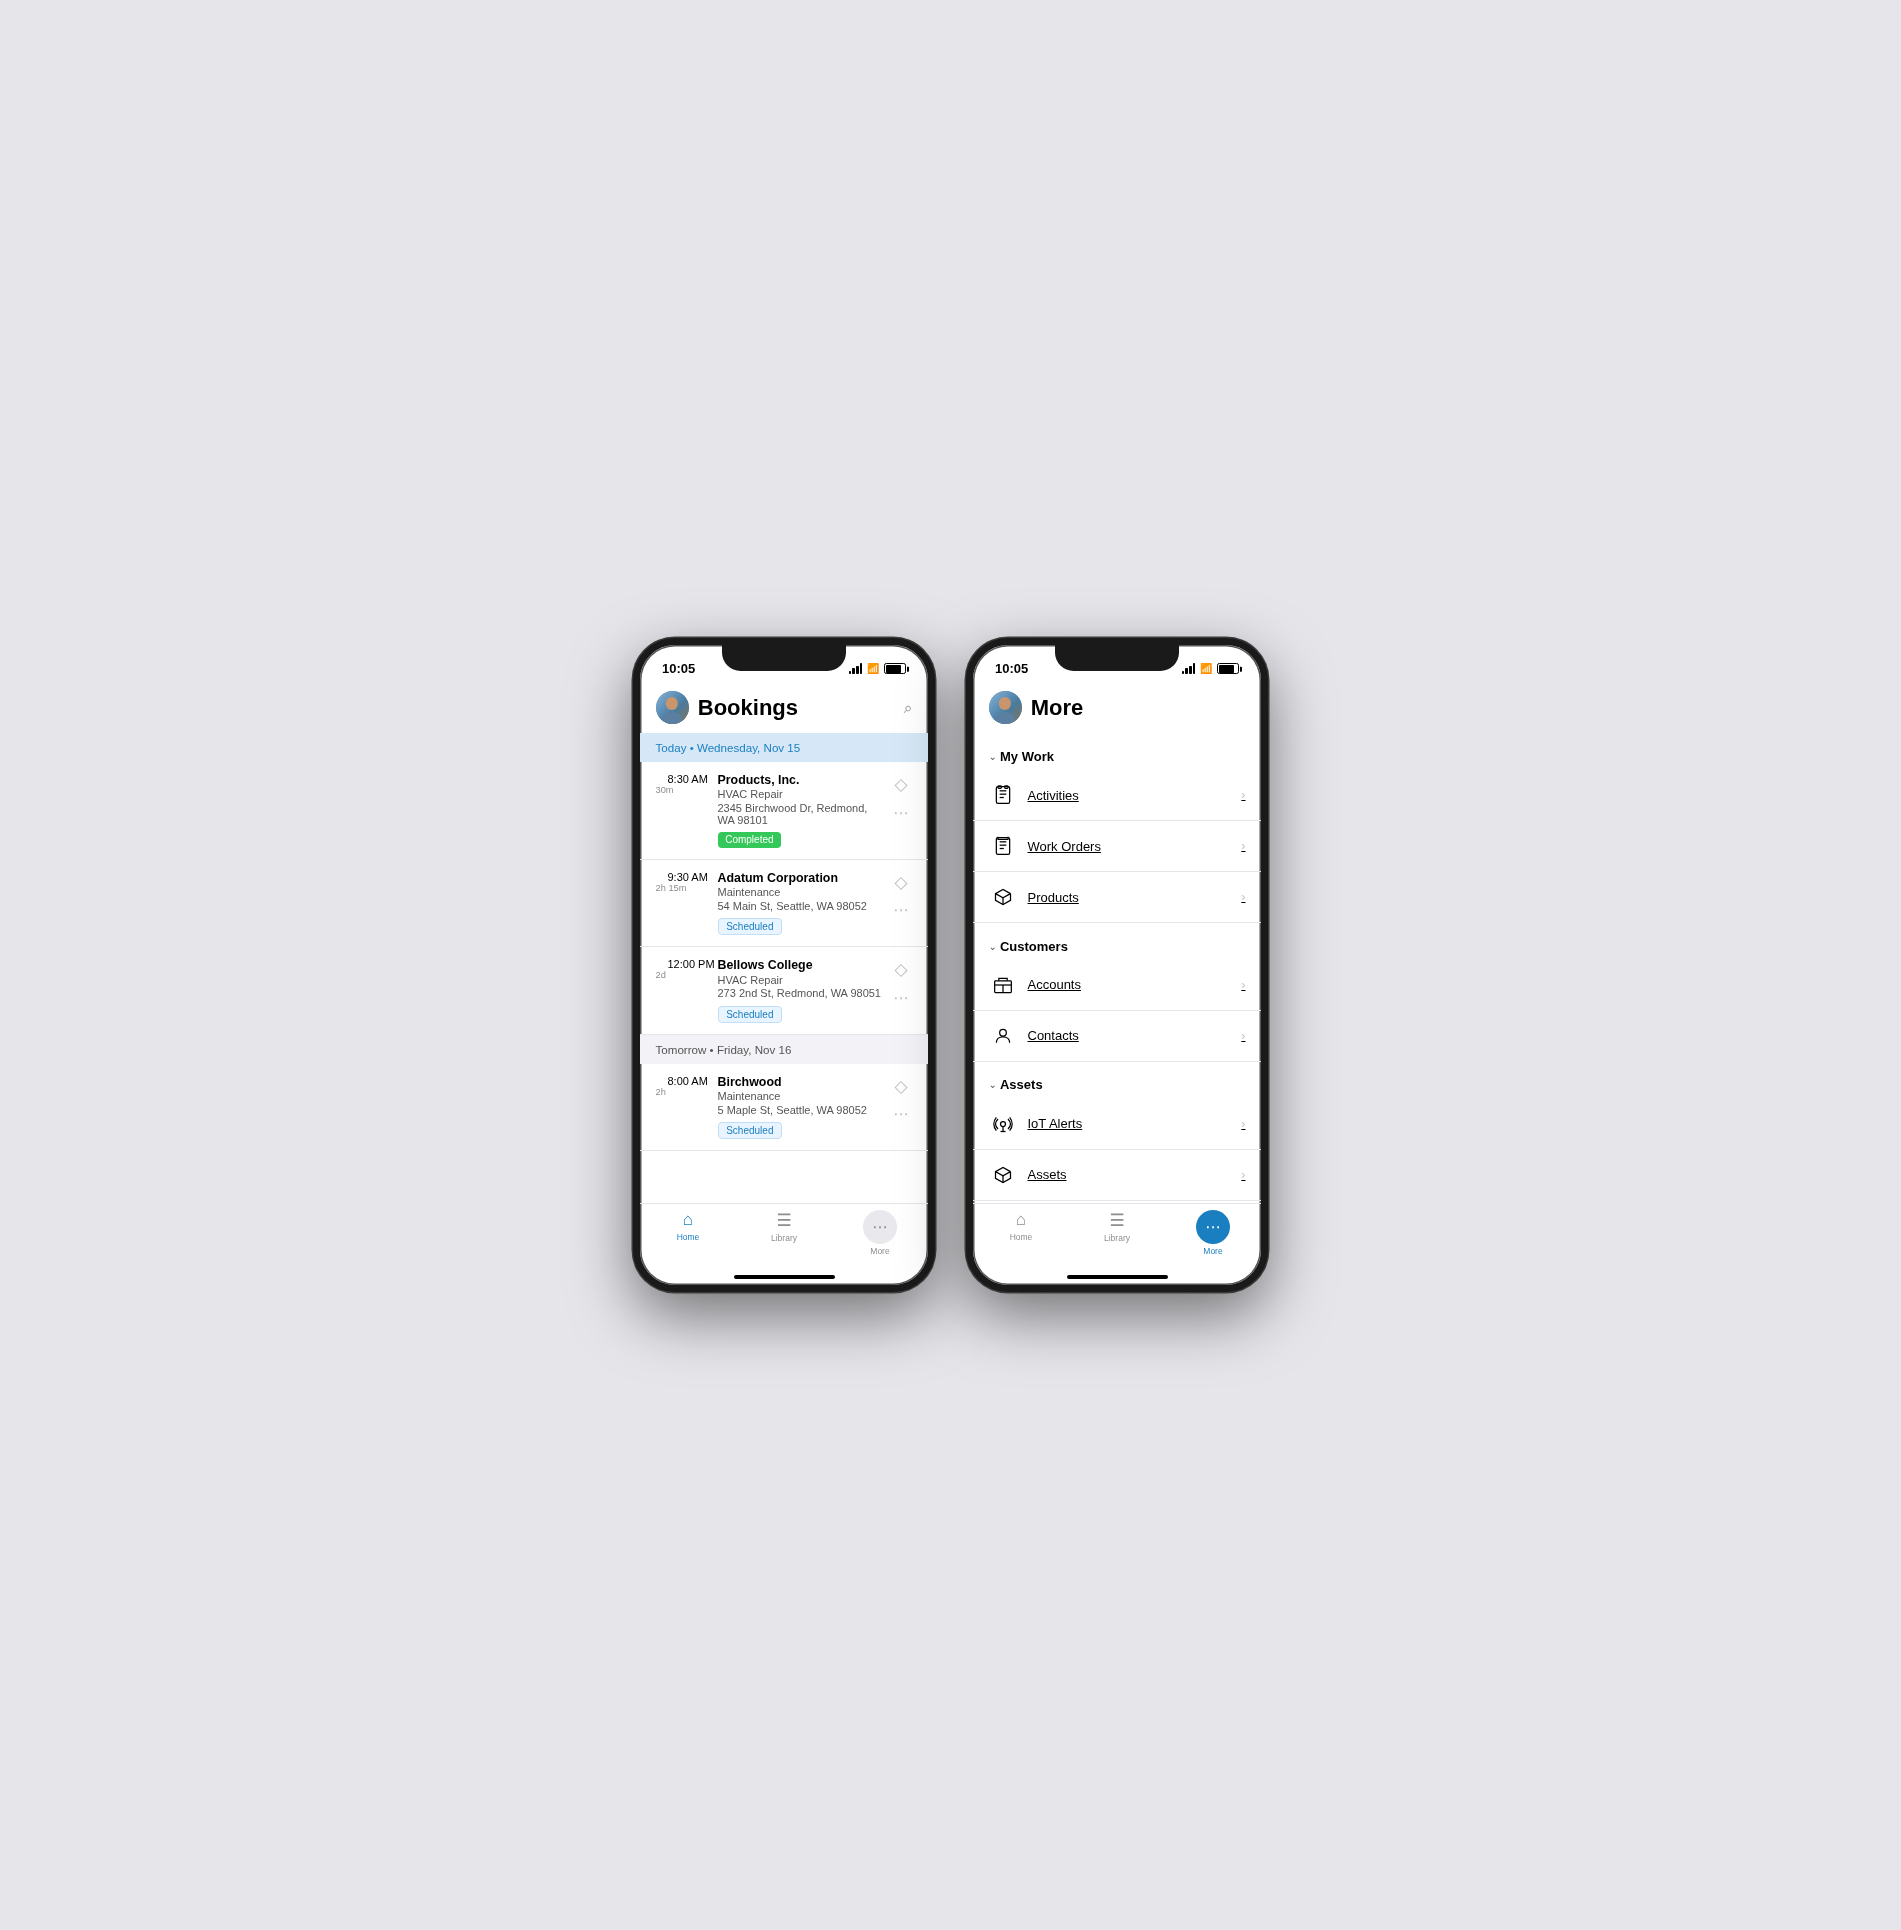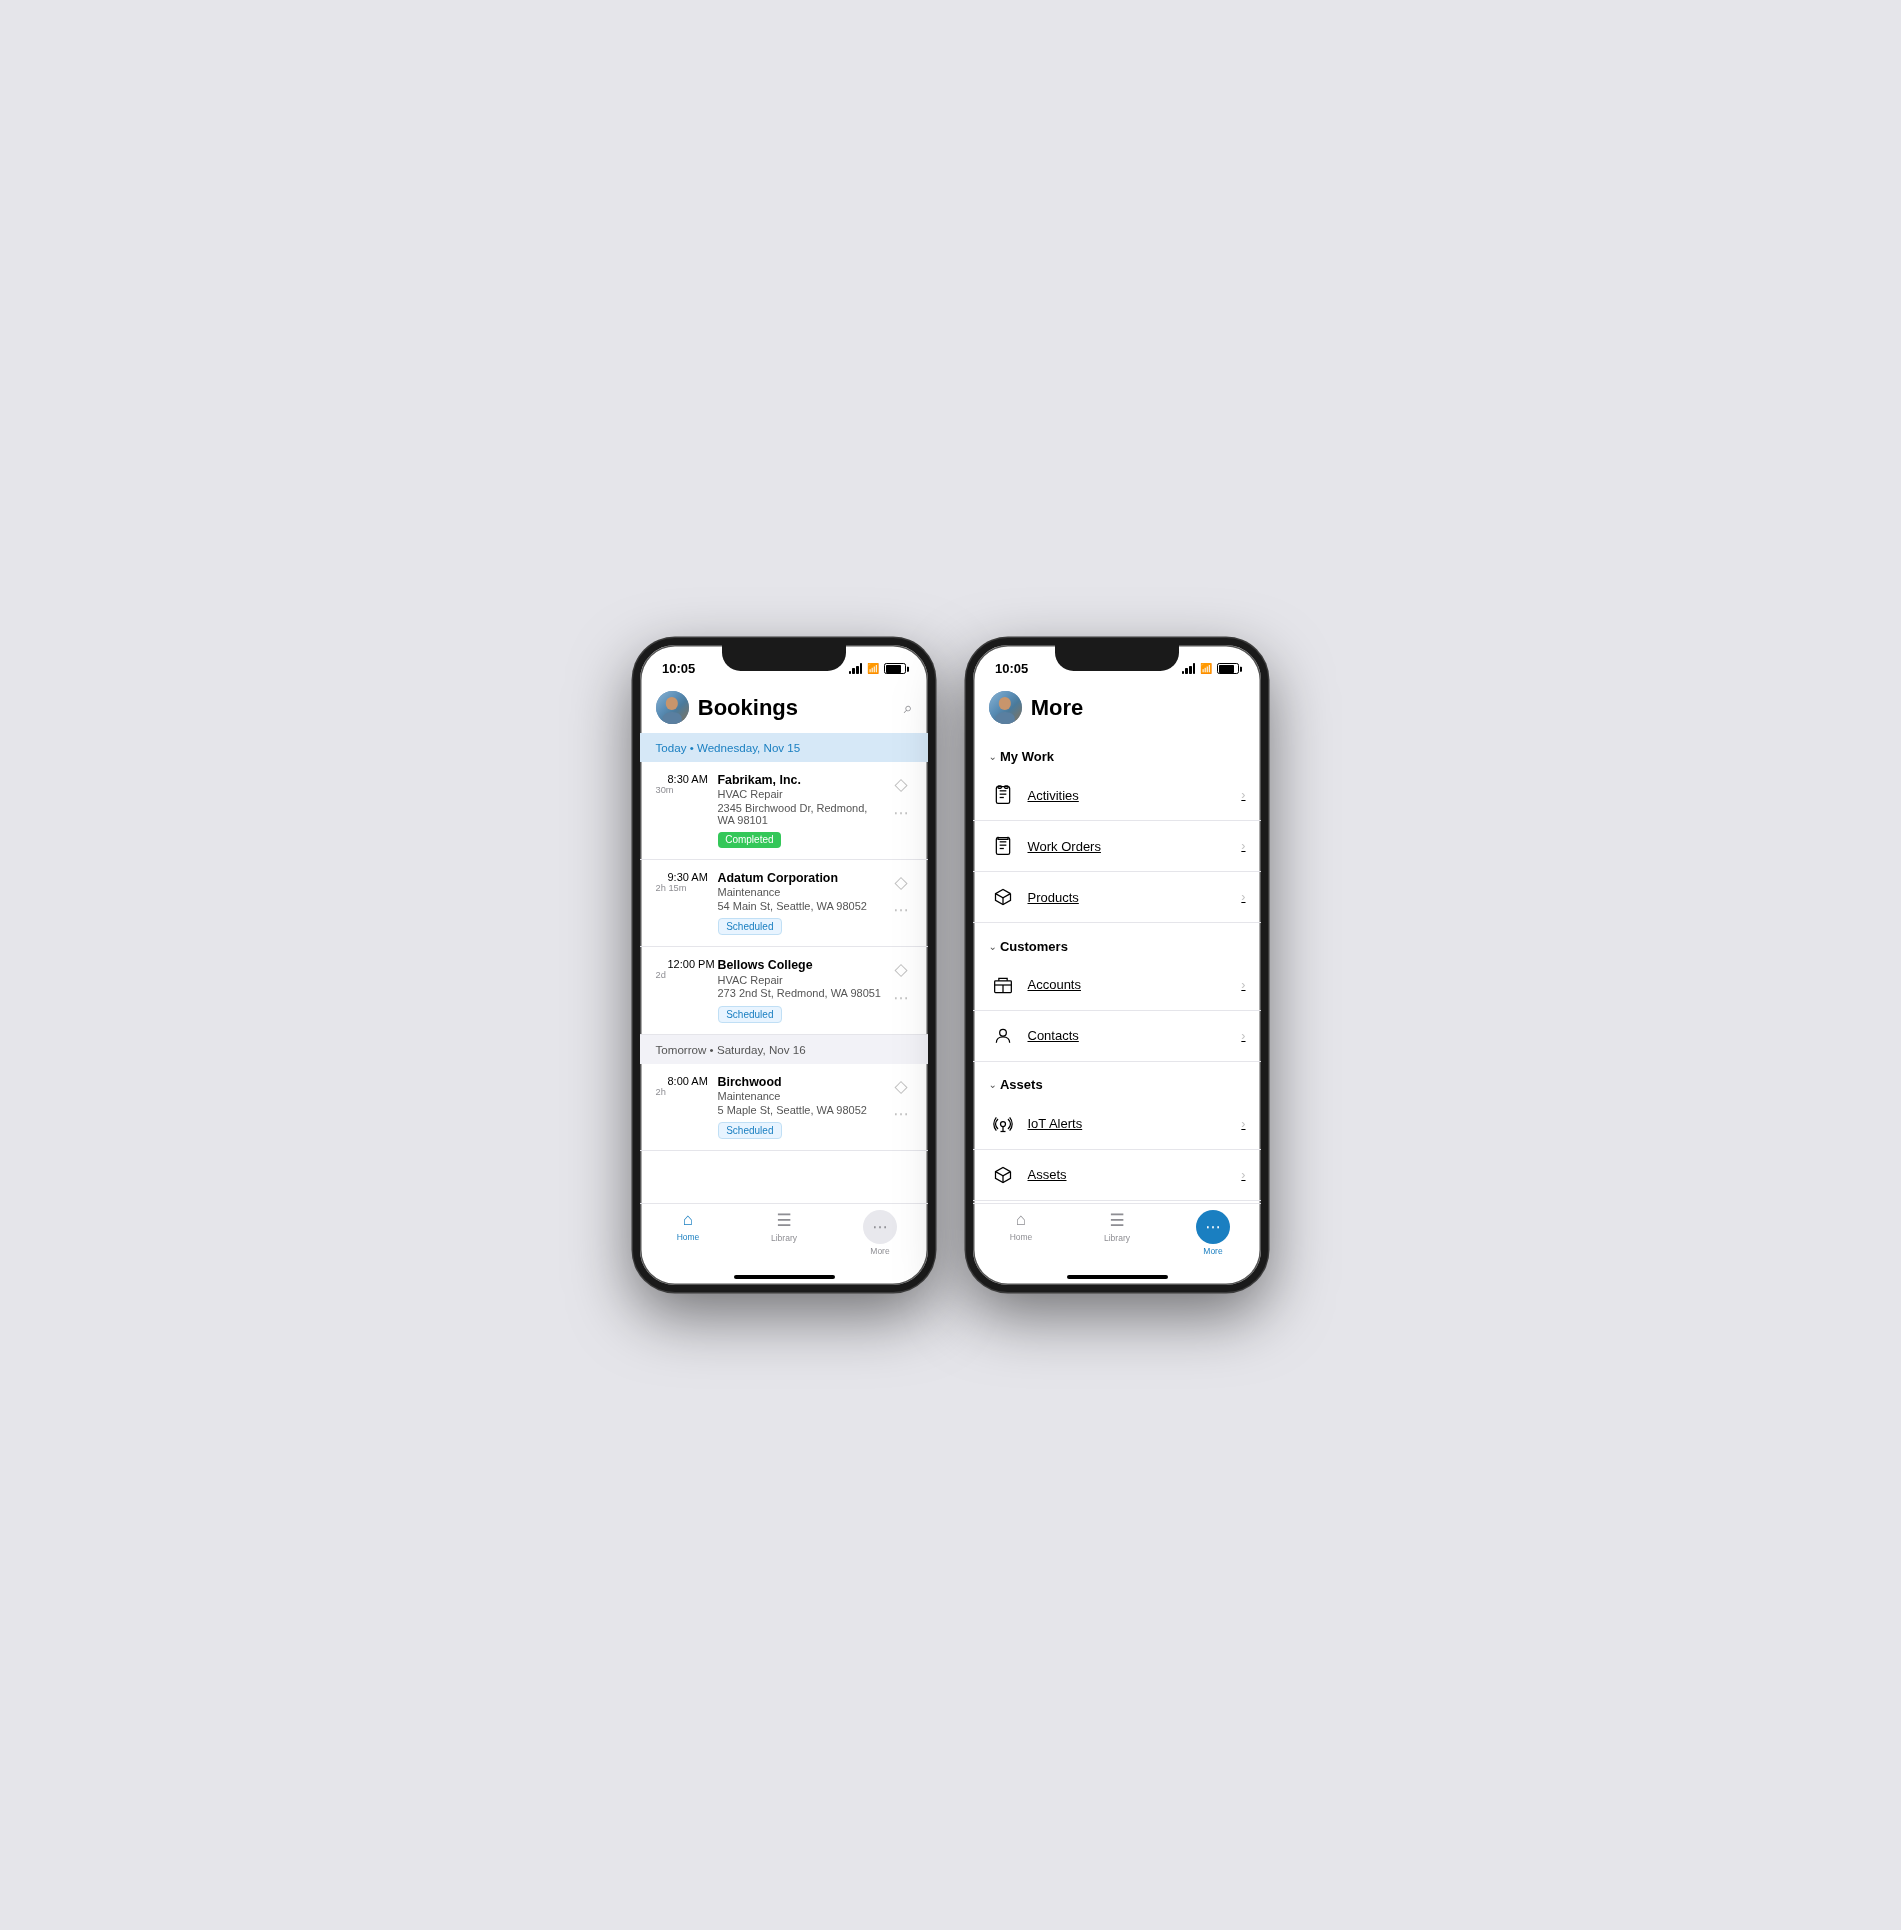--- a/index.html
+++ b/index.html
@@ -402,21 +402,21 @@
   <div class="booking-list">
 
     <div class="date-header">Today • Wednesday, Nov 15</div>
 
     <div class="booking-item">
       <div class="booking-time">
         <div class="booking-time-main">8:30 AM</div>
         <div class="booking-time-dur">30m</div>
       </div>
       <div class="booking-details">
-        <div class="booking-company">Fabrikam, Inc.</div>
+        <div class="booking-company">Products, Inc.</div>
         <div class="booking-service">HVAC Repair</div>
         <div class="booking-address">2345 Birchwood Dr, Redmond, WA 98101</div>
         <span class="status-badge status-completed">Completed</span>
       </div>
       <div class="booking-actions">
         <div class="nav-diamond">◇</div>
         <div class="more-dots">⋯</div>
       </div>
     </div>
 
@@ -447,21 +447,21 @@
         <div class="booking-service">HVAC Repair</div>
         <div class="booking-address">273 2nd St, Redmond, WA 98051</div>
         <span class="status-badge status-scheduled">Scheduled</span>
       </div>
       <div class="booking-actions">
         <div class="nav-diamond">◇</div>
         <div class="more-dots">⋯</div>
       </div>
     </div>
 
-    <div class="date-header tomorrow">Tomorrow • Saturday, Nov 16</div>
+    <div class="date-header tomorrow">Tomorrow • Friday, Nov 16</div>
 
     <div class="booking-item">
       <div class="booking-time">
         <div class="booking-time-main">8:00 AM</div>
         <div class="booking-time-dur">2h</div>
       </div>
       <div class="booking-details">
         <div class="booking-company">Birchwood</div>
         <div class="booking-service">Maintenance</div>
         <div class="booking-address">5 Maple St, Seattle, WA 98052</div>

